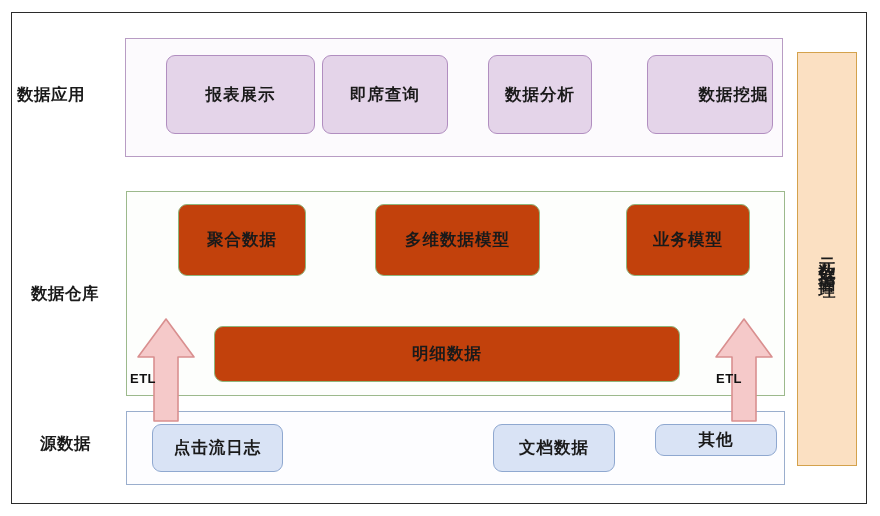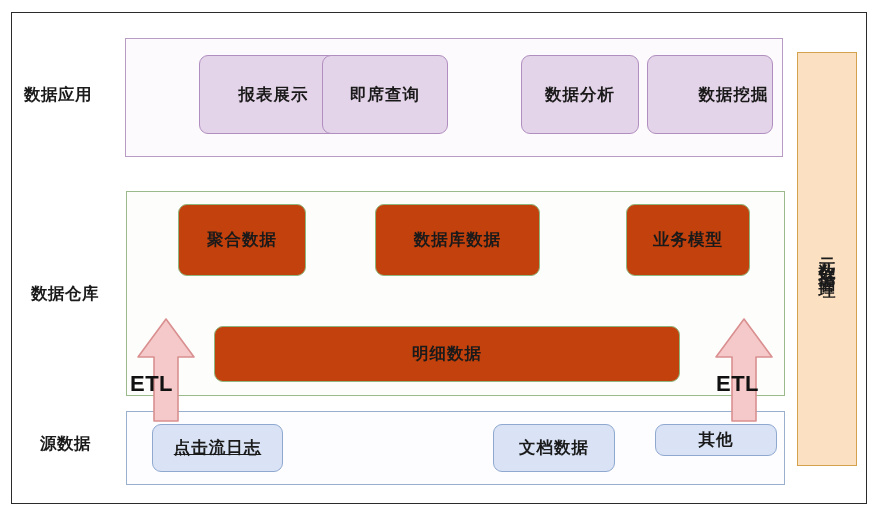--- a/index.html
+++ b/index.html
@@ -36,21 +36,21 @@
   
   .row-label {
     position: absolute;
     font-size: 16.5px;
     font-weight: bold;
     color: #1a1a1a;
     letter-spacing: 0.5px;
     white-space: nowrap;
     text-align: left;
   }
-  .row-label-app  { left: 24px; top: 84px; }
+  .row-label-app  { left: 17px; top: 84px; }
   .row-label-dw   { left: 31px; top: 283px; }
   .row-label-src  { left: 40px; top: 433px; }
 
   
   .layer {
     position: absolute;
     box-sizing: border-box;
   }
   .layer-app {
     left: 125px;
@@ -99,52 +99,52 @@
   .node-green {
     background: #c2410c;
     border: 1.3px solid #8fb67c;
   }
   .node-blue {
     background: #d9e3f5;
     border: 1.3px solid #8fa8d0;
   }
 
   
-  .app-1 { left: 166px; top: 55px; width: 149px; height: 79px; margin-left: 33px; }
+  .app-1 { left: 166px; top: 55px; width: 149px; height: 79px; }
   .app-2 { left: 322px; top: 55px; width: 126px; height: 79px; }
-  .app-3 { left: 488px; top: 55px; width: 118px; height: 79px; margin-left: 33px; }
+  .app-3 { left: 488px; top: 55px; width: 104px; height: 79px; }
   .app-4 { left: 647px; top: 55px; width: 126px; height: 79px; padding-left: 47px; }
 
   
   .dw-1 { left: 178px; top: 204px; width: 128px; height: 72px; }
   .dw-2 { left: 375px; top: 204px; width: 165px; height: 72px; }
   .dw-3 { left: 626px; top: 204px; width: 124px; height: 72px; }
   
   .dw-detail {
     left: 214px; top: 326px; width: 466px; height: 56px;
   }
 
   
-  .src-1 { left: 152px; top: 424px; width: 131px; height: 48px; text-decoration: underline; }
+  .src-1 { left: 152px; top: 424px; width: 131px; height: 48px; }
   .src-2 { left: 323px; top: 424px; width: 131px; height: 48px; }
   .src-3 { left: 493px; top: 424px; width: 122px; height: 48px; text-align: right; }
   .src-4 { left: 655px; top: 424px; width: 122px; height: 32px; }
 
   
   .etl-arrow {
     position: absolute;
     width: 60px;
     height: 106px;
   }
   .etl-arrow svg { display: block; width: 60px; height: 106px; }
   .etl-left  { left: 136px; top: 317px; }
   .etl-right { left: 714px; top: 317px; }
   .etl-label {
     position: absolute;
-    font-size: 22px;
+    font-size: 13px;
     font-weight: bold;
     color: #111111;
     letter-spacing: 0.5px;
     white-space: nowrap;
   }
   .etl-label-left  { left: 130px; top: 371px; }
   .etl-label-right { left: 716px; top: 371px; }
 
   
   .meta-col {
@@ -184,21 +184,21 @@
   <div class="layer layer-app"></div>
 
   <div class="node node-purple app-1">报表展示</div>
   <div class="node node-purple app-2">即席查询</div>
   <div class="node node-purple app-3">数据分析</div>
   <div class="node node-purple app-4">数据挖掘</div>
 
   <div class="layer layer-dw"></div>
 
   <div class="node node-green dw-1">聚合数据</div>
-  <div class="node node-green dw-2">数据库数据</div>
+  <div class="node node-green dw-2">多维数据模型</div>
   <div class="node node-green dw-detail">明细数据</div>
   <div class="node node-green dw-3">业务模型</div>
 
   <div class="layer layer-src"></div>
 
   <div class="node node-blue src-1">点击流日志</div>
   <div class="node node-blue src-3">文档数据</div>
   <div class="node node-blue src-4">其他</div>
 
   <div class="etl-arrow etl-left">

